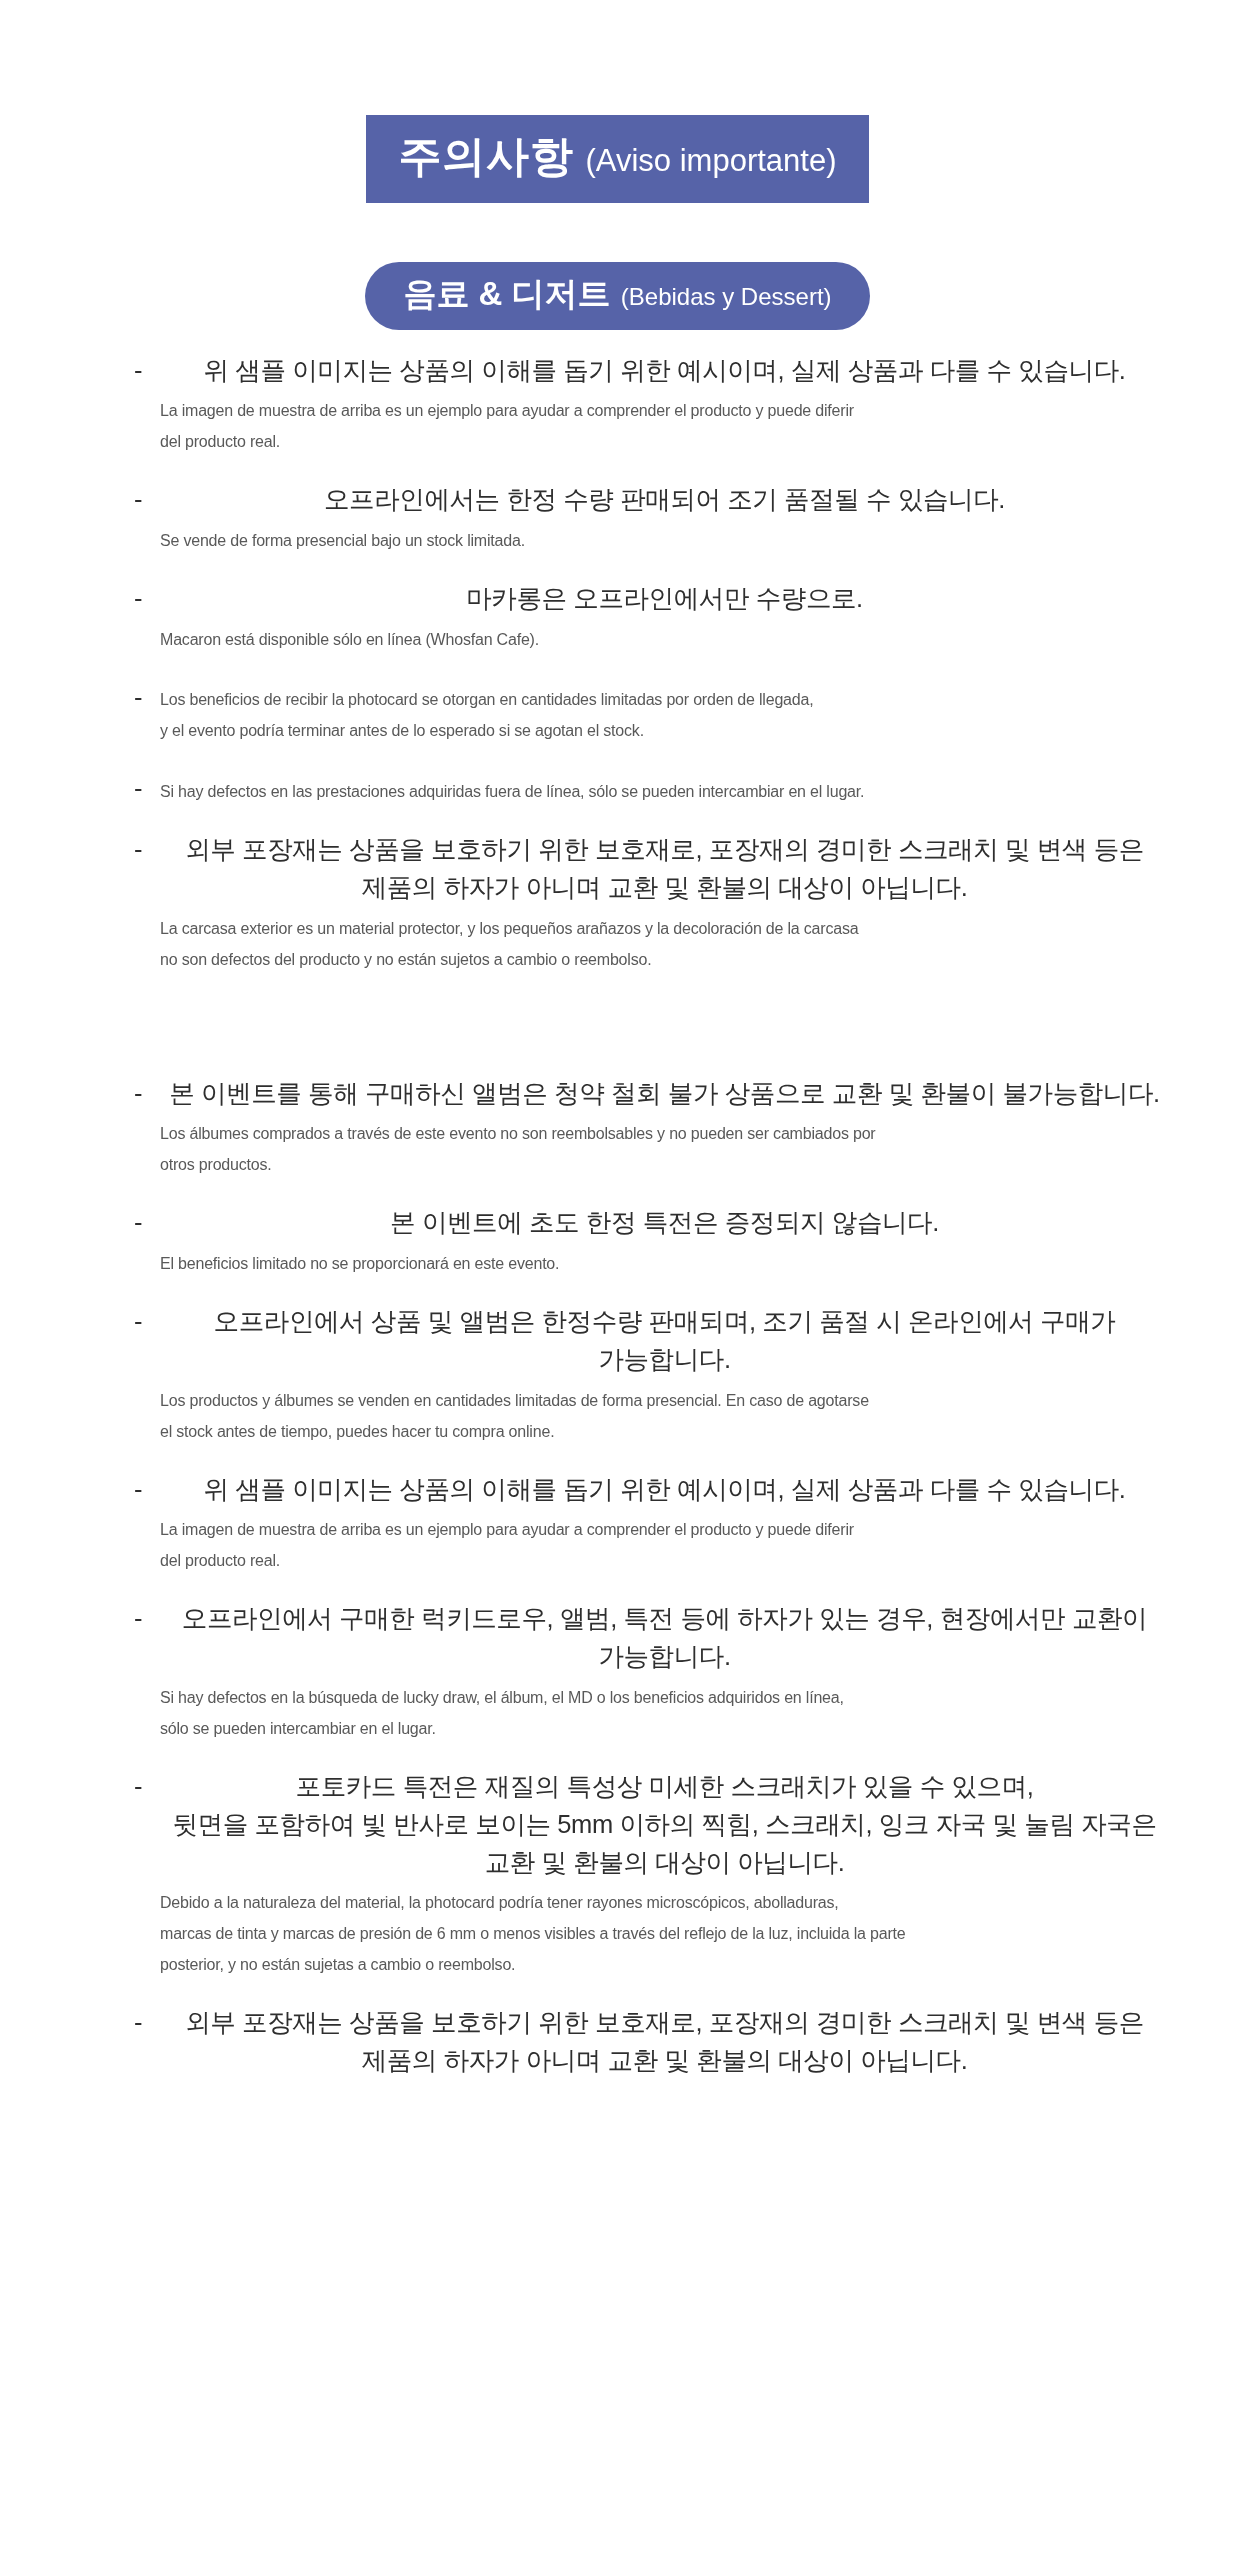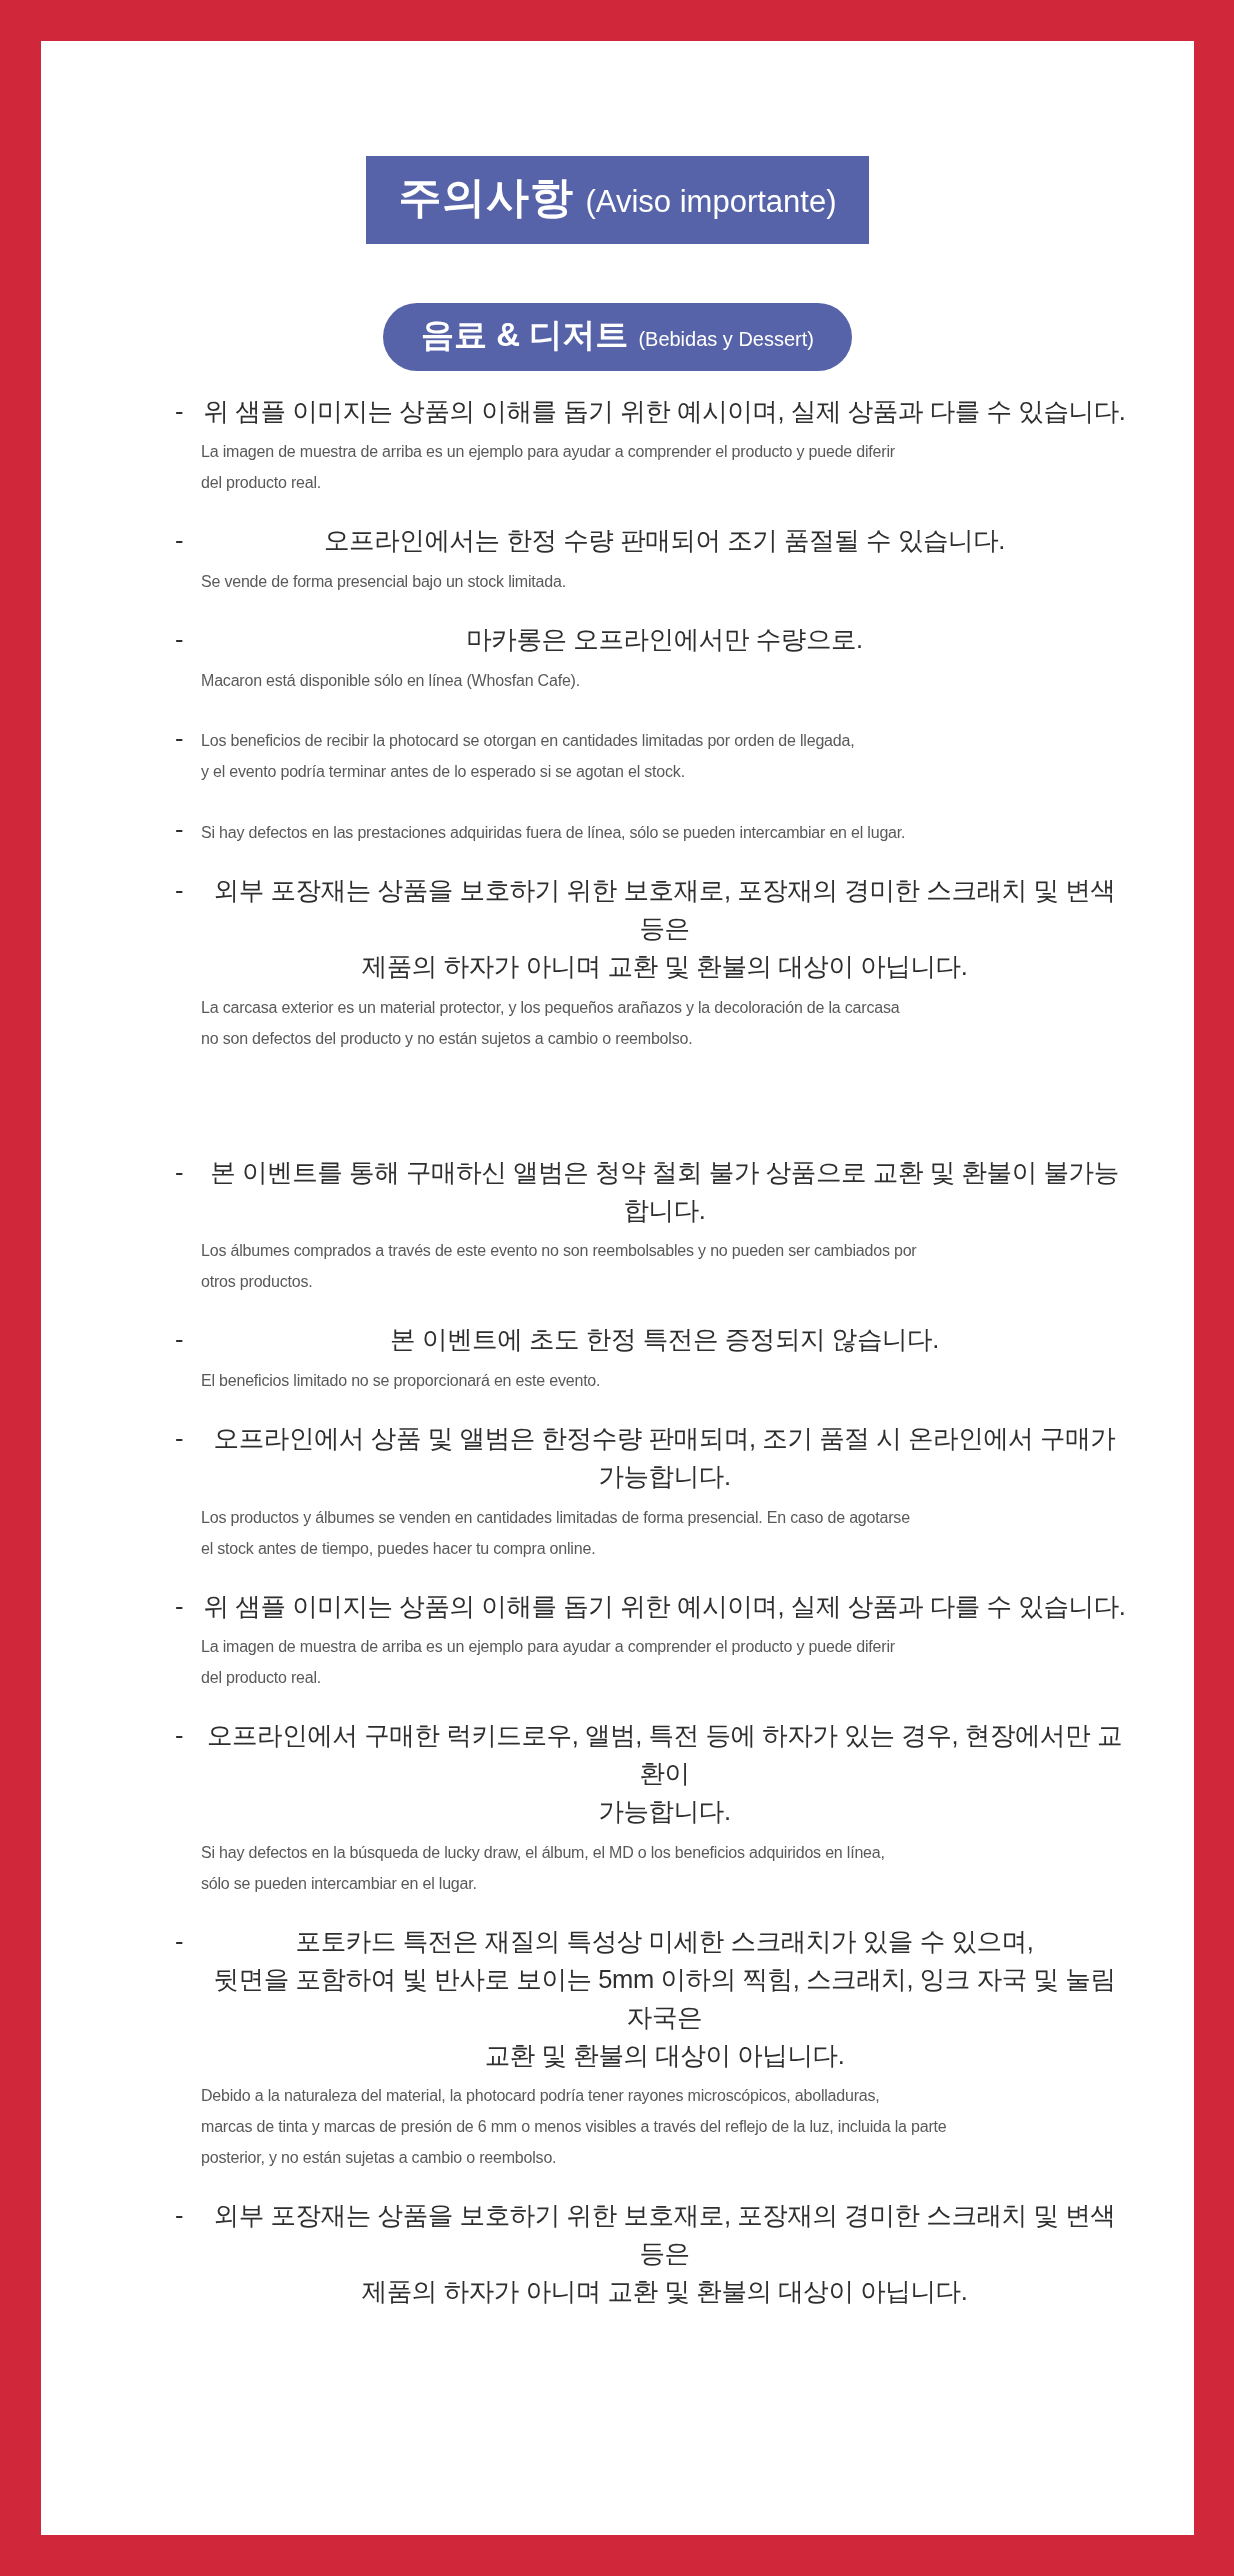--- a/index.html
+++ b/index.html
@@ -4,21 +4,20 @@
 <style>
   * { margin: 0; padding: 0; box-sizing: border-box; }
   html, body { background: #fff; }
   body { font-family: "Liberation Sans", "DejaVu Sans", sans-serif; }
 
   .page {
     position: relative;
     width: 1235px;
     height: 2576px;
     background: #d1273a;
-    padding: 41px;
     overflow: hidden;
   }
   .frame {
     width: 100%;
     height: 100%;
     background: #ffffff;
     overflow: hidden;
     display: flex;
     flex-direction: column;
   }
@@ -40,21 +39,21 @@
   .pill {
     display: inline-block;
     background: #5663a8;
     color: #ffffff;
     border-radius: 36px;
     padding: 10px 38px 13px 38px;
   }
   .pill-1 { margin-top: 59px; }
   .pill-2 { margin-top: 82px; }
   .pill-ko { font-size: 33px; font-weight: 700; }
-  .pill-es { font-size: 20px; font-weight: 400; margin-left: 6.6px; }
+  .pill-es { font-size: 24px; font-weight: 400; margin-left: 6.6px; }
 
   
   .items { margin: 21.4px 66px 0 134px; }
   .items-2 { margin-top: 76px; }
   .item { display: flex; margin-bottom: 23px; }
   .dash {
     width: 26px;
     flex: 0 0 26px;
     font-size: 25.5px;
     line-height: 38px;

